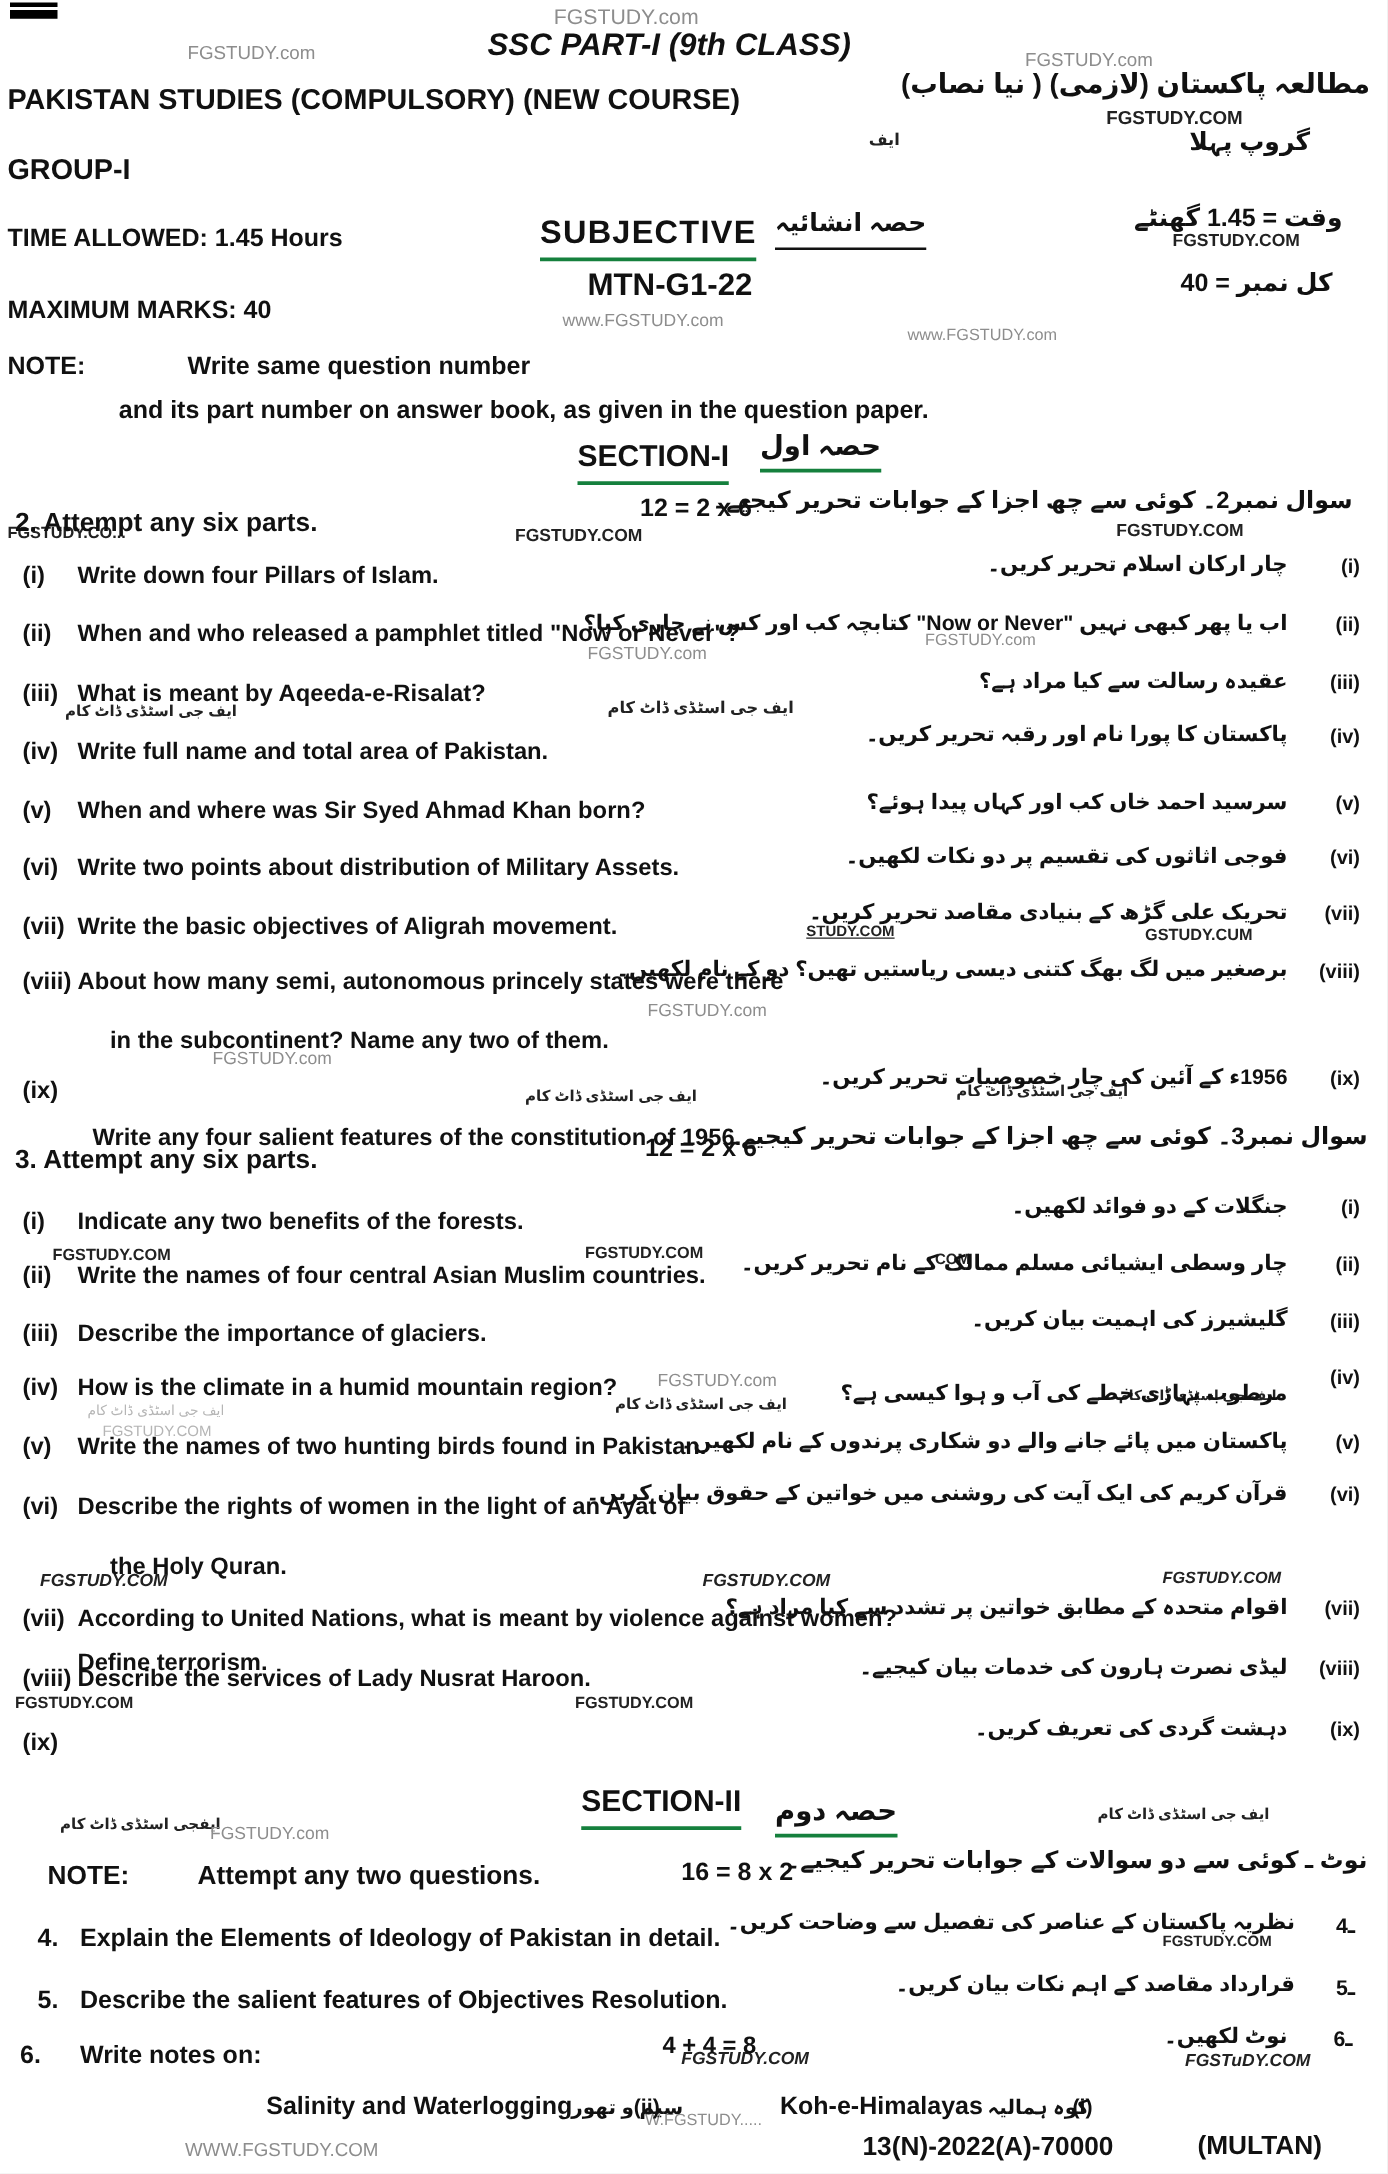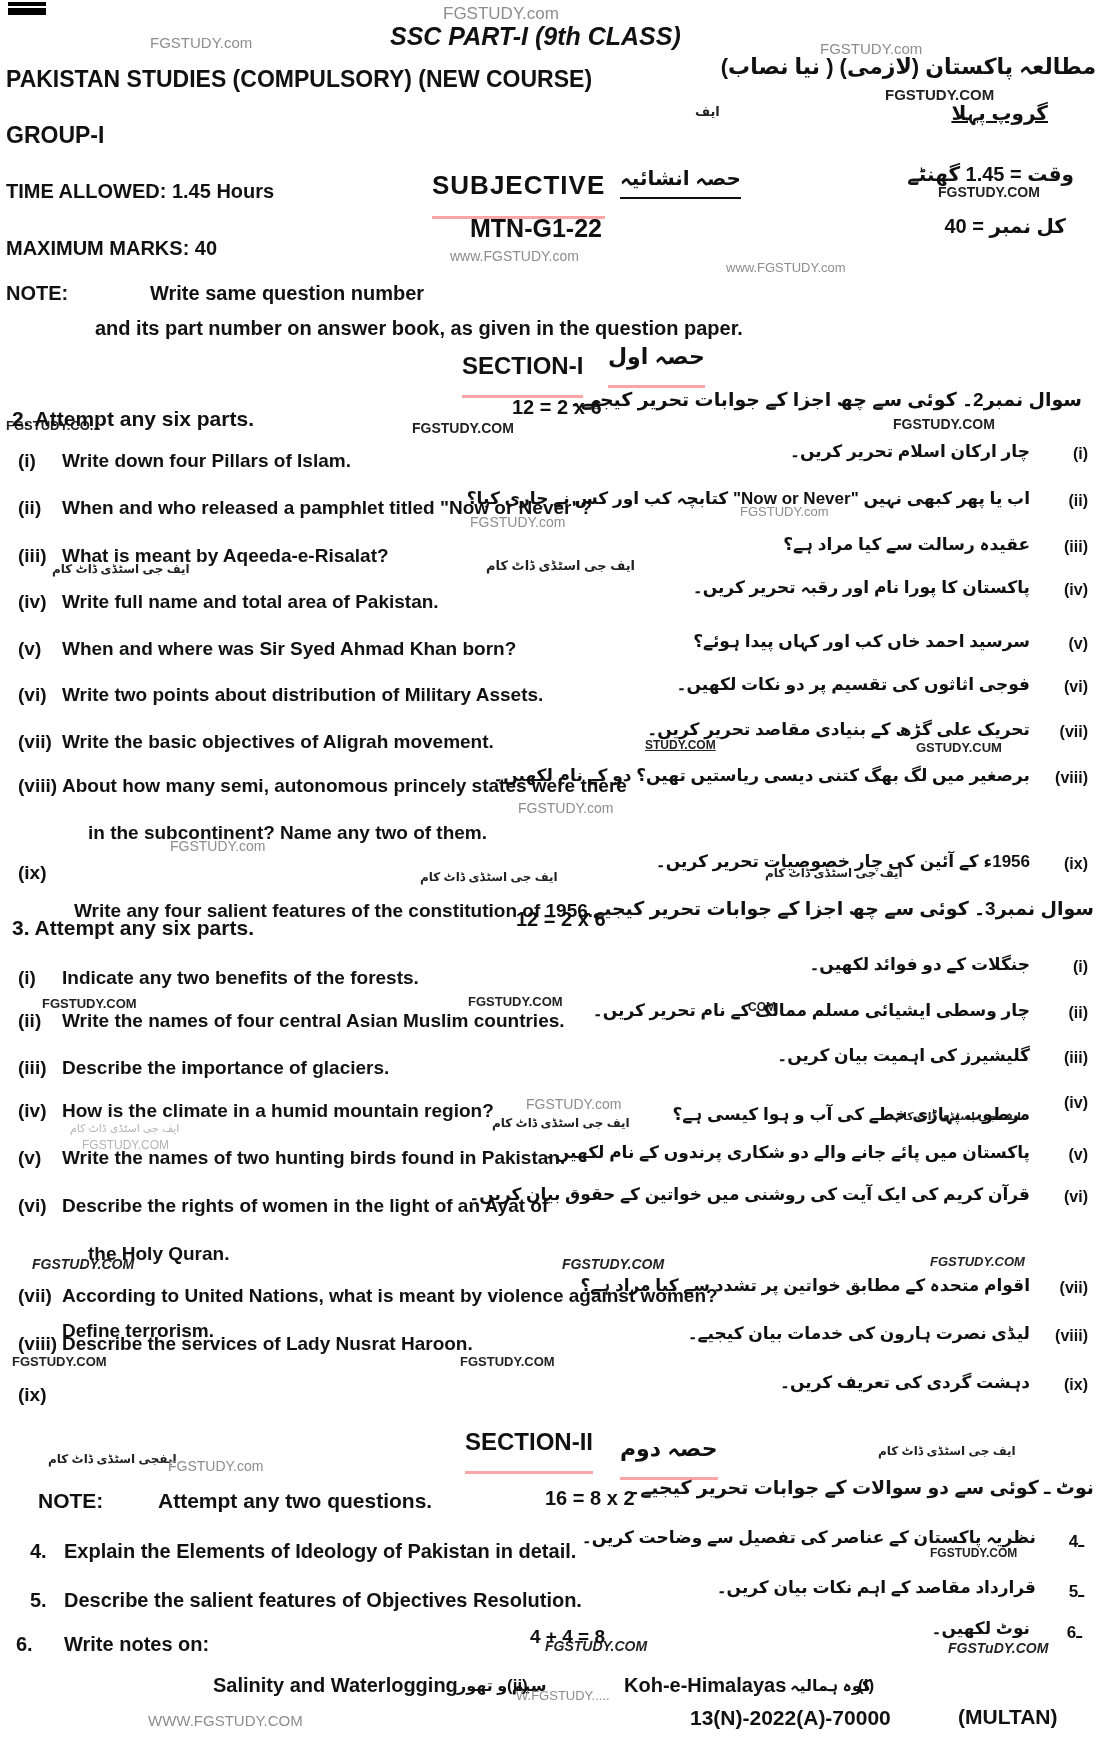--- a/index.html
+++ b/index.html
@@ -5,21 +5,21 @@
   html,body{margin:0;padding:0;background:#e8e8e8;}
   .page{
     position:relative;width:1110px;height:1739px;background:#ffffff;
     font-family:"Liberation Sans","DejaVu Sans",sans-serif;color:#111;
     overflow:hidden;margin:0 auto;
   }
   .abs{position:absolute;white-space:nowrap;}
   .b{font-weight:700;}
   .sb{font-weight:600;}
   .rtl{direction:rtl;}
-  .ul3{border-bottom:3px solid #fca5a5;padding-bottom:15px;}
+  .ul3{border-bottom:3px solid #15803d;padding-bottom:5px;}
   .ul2{border-bottom:2px solid #111;padding-bottom:7px;}
   
   .pnum{position:absolute;font-size:19px;font-weight:600;white-space:nowrap;}
   .ptxt{position:absolute;font-size:19px;font-weight:600;white-space:nowrap;}
   .purdu{position:absolute;font-size:17px;font-weight:600;white-space:nowrap;direction:rtl;}
   .punum{position:absolute;font-size:16px;font-weight:600;white-space:nowrap;}
   
   .wm{position:absolute;white-space:nowrap;}
   .wm.gray{color:#8d8d8d;font-size:15px;}
   .wm.dark{color:#222;font-weight:700;font-size:14px;}
@@ -79,21 +79,21 @@
       <span class="wm dark-italic" style="left: 948px; top: 1640px; font-size: 14px;">FGSTuDY.COM</span>
       <span class="wm gray" style="left: 516px; top: 1688px; font-size: 13px;">W.FGSTUDY.....</span>
       <span class="wm gray" style="left: 148px; top: 1712px; font-size: 15px;">WWW.FGSTUDY.COM</span>
     </div>
 
   <div class="abs b" style="left:390px;top:22px;font-size:25px;font-style:italic;">SSC PART-I (9th CLASS)</div>
 
   <div class="abs b" style="left:6px;top:66px;font-size:23px;">PAKISTAN STUDIES (COMPULSORY) (NEW COURSE)</div>
   <div class="abs b rtl" style="right:14px;top:54px;font-size:22px;">مطالعہ پاکستان (لازمی) ( نیا نصاب)</div>
 
-  <div class="abs b rtl" style="right:62px;top:101px;font-size:20px;text-decoration:underline;">گروپ پہلا</div>
+  <div class="abs b rtl" style="right:62px;top:101px;font-size:20px;">گروپ پہلا</div>
   <div class="abs b" style="left:6px;top:122px;font-size:23px;">GROUP-I</div>
 
   <div class="abs b" style="left:6px;top:180px;font-size:20px;">TIME ALLOWED: 1.45  Hours</div>
   <div class="abs b ul3" style="left:432px;top:170px;font-size:26px;letter-spacing:1px;">SUBJECTIVE</div>
   <div class="abs b ul2 rtl" style="left:620px;top:166px;font-size:20px;">حصہ انشائیہ</div>
   <div class="abs b rtl" style="right:36px;top:162px;font-size:20px;">وقت = 1.45 گھنٹے</div>
 
   <div class="abs b" style="left:470px;top:214px;font-size:25px;">MTN-G1-22</div>
   <div class="abs b" style="left:6px;top:237px;font-size:20px;">MAXIMUM MARKS: 40</div>
   <div class="abs b rtl" style="right:44px;top:214px;font-size:20px;">کل نمبر = 40</div>

